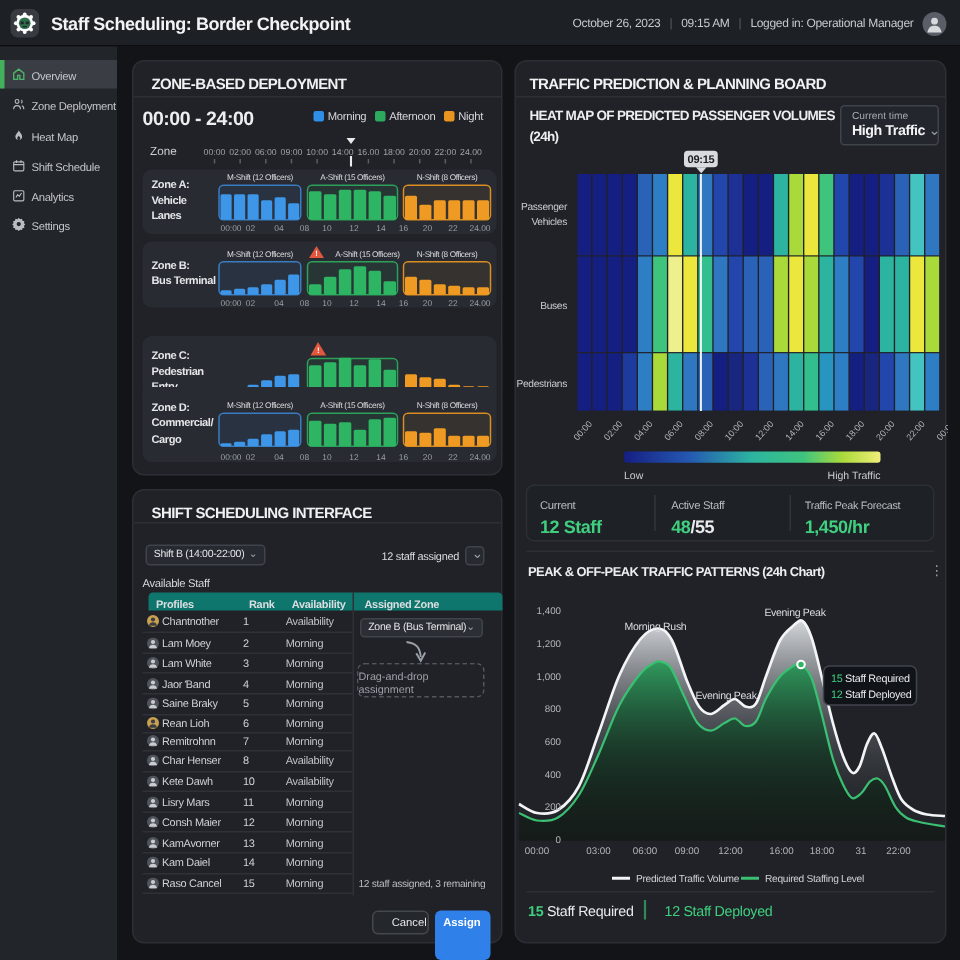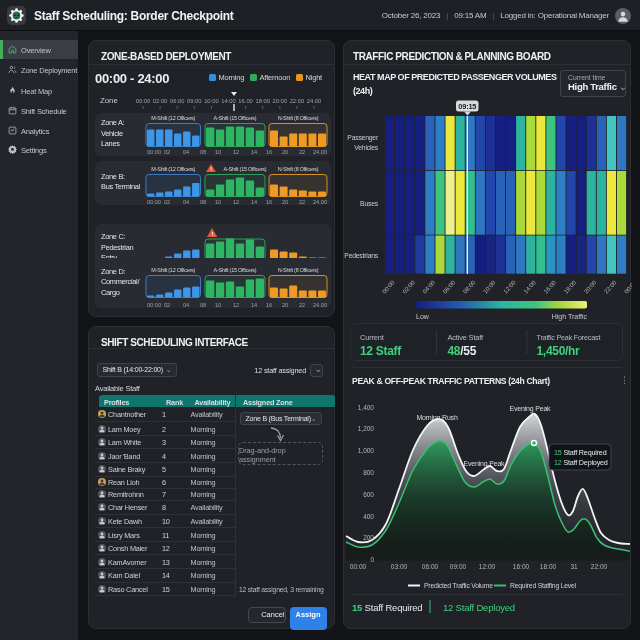--- a/index.html
+++ b/index.html
@@ -17,21 +17,21 @@
 .nav .lb{position:absolute;left:21px;top:6px}
 .nav.active{background:#3a3e44;border-left:3px solid #43b05c}
 .nav.active .ic{left:5px}.nav.active .lb{left:18px}
 
 .panel{position:absolute;background:#202227;border:1px solid #2b2e34;border-radius:8px}
 .ptitle{position:absolute;left:12px;top:10px;font-size:10px;font-weight:bold;color:#f0f1f3;letter-spacing:-0.4px;white-space:nowrap}
 .pdiv{position:absolute;left:0;width:100%;height:1px;background:#2c2f35}
 
 .sq{display:inline-block;width:6.5px;height:6.5px;border-radius:1.5px;margin-right:3px;vertical-align:-0.5px}
 .zrow{position:absolute;left:6px;width:236px;background:#282b31;border-radius:6px}
-.zname{position:absolute;left:6px;top:50%;transform:translateY(-50%);font-size:7.4px;font-weight:normal;color:#e4e6e9;line-height:10.6px;letter-spacing:-0.3px;white-space:nowrap}
+.zname{position:absolute;left:6px;top:50%;transform:translateY(-50%);font-size:7.4px;font-weight:bold;color:#e4e6e9;line-height:10.6px;letter-spacing:-0.3px;white-space:nowrap}
 
 .trow{position:absolute;left:6px;width:139.5px;border-bottom:1px solid #2e3138;font-size:7.3px;color:#ced1d5;letter-spacing:-0.2px}
 .trow .av{position:absolute;left:2.5px;top:50%;margin-top:-4px}
 .tname{position:absolute;left:13px;top:50%;transform:translateY(-50%);white-space:nowrap}
 .trank{position:absolute;left:67px;top:50%;transform:translateY(-50%)}
 .tav{position:absolute;left:95.5px;top:50%;transform:translateY(-50%);color:#c0c3c8;white-space:nowrap}
 .dd{position:absolute;background:#272a30;border:1px solid #3f434a;border-radius:3px;color:#e3e5e8;white-space:nowrap}
 .chev{color:#9aa0a8}
 </style></head><body>
 
@@ -474,21 +474,21 @@
     </div>
  <div class="abs" style="left:145.5px;top:68px;width:1px;height:202px;background:#2e3138"></div>
  <div class="dd" style="left:150.5px;top:85px;width:82px;height:13px;font-size:7px;line-height:11.5px;padding-left:5px;background:#2b2e34;letter-spacing:-0.2px">Zone B (Bus Terminal) <span class="chev" style="position:absolute;right:4px;top:0">⌄</span></div>
  <svg class="abs" style="left:180px;top:99px" width="22" height="18" viewBox="0 0 22 18" fill="none" stroke="#9aa0a8" stroke-width="1.3">
       <path d="M2 2 C9 3 11 6 11.5 12"></path>
       <path d="M8.5 9.5 L11.5 14.5 L14.5 9" fill="none"></path>
     </svg>
  <div class="abs" style="left:149px;top:115px;width:85px;height:23px;border:1px dashed #52565e;border-radius:5px;font-size:7.2px;color:#9ca1a8;line-height:9.5px;padding-top:2.5px;white-space:normal">Drag-and-drop<br>assignment</div>
  <div class="abs" style="left:150px;top:259px;font-size:6.8px;color:#b9bdc2;letter-spacing:-0.2px">12 staff assigned, 3 remaining</div>
  <div class="abs" style="left:158.5px;top:280px;width:38px;height:15.5px;border:1px solid #43474e;border-radius:4px;background:#24272c;color:#e9ebee;font-size:7.5px;text-align:right;line-height:14.5px">Cancel</div>
- <div class="abs" style="left:200.5px;top:280px;width:37px;height:23px;border-radius:4px;background:#2f80e8;color:#fff;font-weight:bold;font-size:7.5px;text-align:center;line-height:15.5px">Assign</div>
+ <div class="abs" style="left:200.5px;top:280px;width:37px;height:33px;border-radius:4px;background:#2f80e8;color:#fff;font-weight:bold;font-size:7.5px;text-align:center;line-height:15.5px">Assign</div>
 </div>
 
 <div class="panel" id="ptraffic" style="left:343px;top:40px;width:288px;height:589px">
  <div class="ptitle" style="left:9px">TRAFFIC PREDICTION &amp; PLANNING BOARD</div>
  <div class="pdiv" style="top:23px"></div>
  <div class="abs" style="left:9px;top:30px;font-size:9px;font-weight:bold;color:#edeef0;line-height:13.5px;letter-spacing:-0.45px">HEAT MAP OF PREDICTED PASSENGER VOLUMES<br>(24h)</div>
  <div class="dd" style="left:216px;top:29px;width:66px;height:27px;background:#23262c;padding:3px 12px 0 7px">
    <div style="font-size:6.8px;color:#a7abb1">Current time</div>
    <div style="font-size:9.5px;color:#f2f3f5;font-weight:bold;letter-spacing:-0.3px">High Traffic <span class="chev" style="font-weight:normal">⌄</span></div>
  </div>

